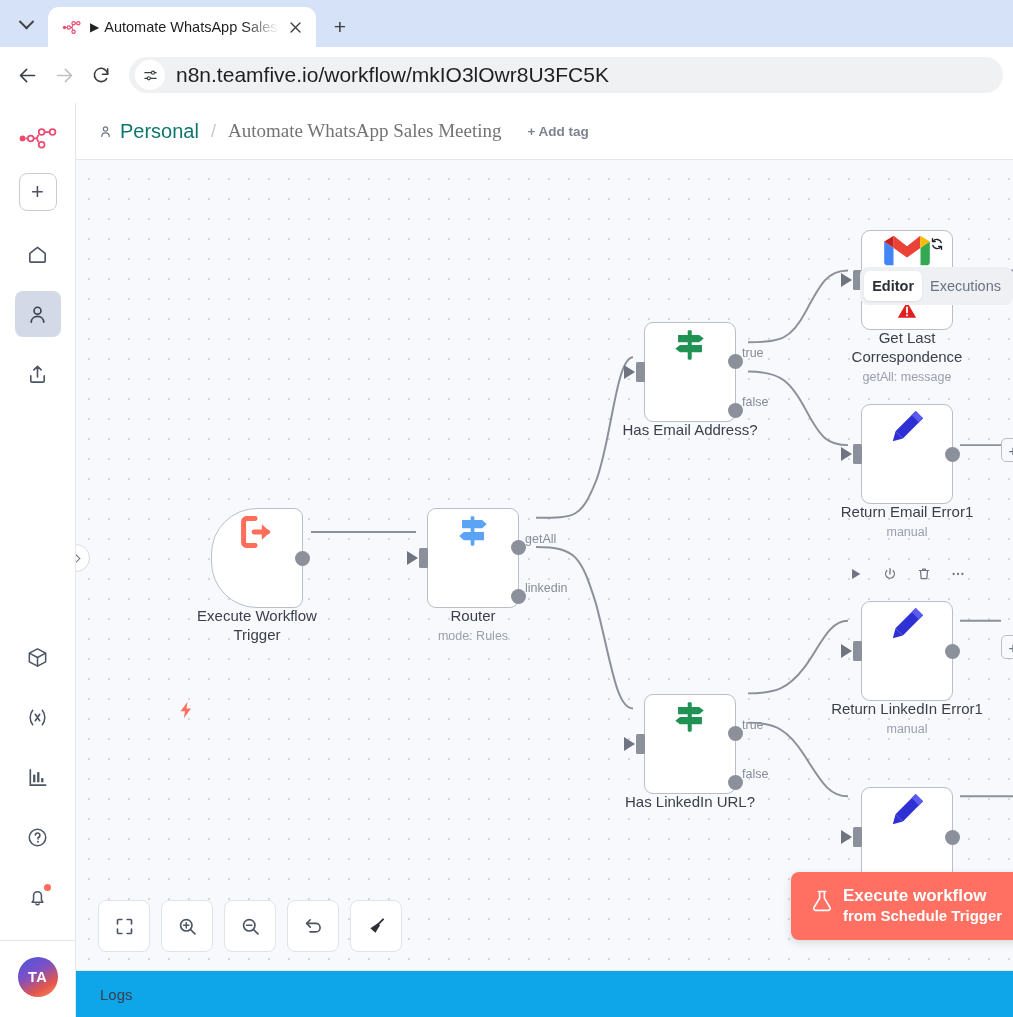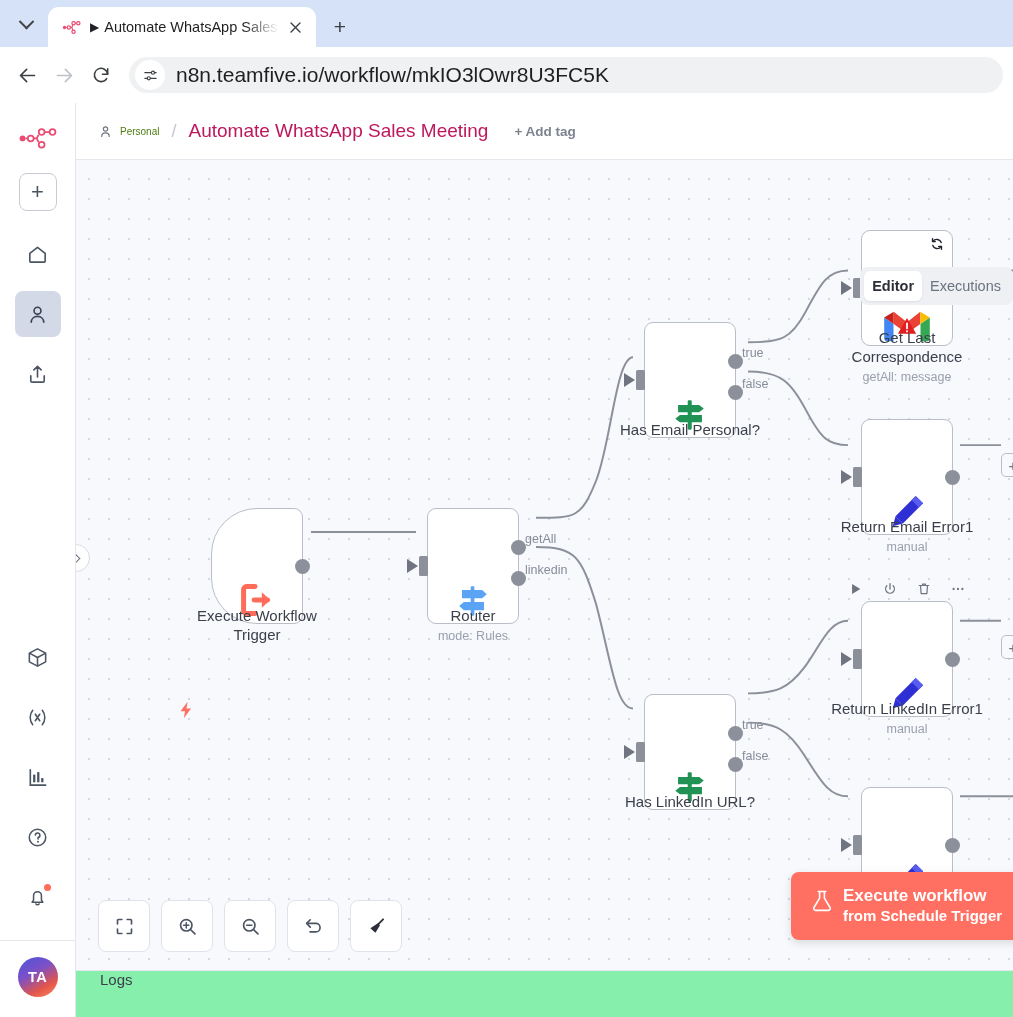--- a/index.html
+++ b/index.html
@@ -139,23 +139,23 @@
   .main { flex: 1 1 auto; display: flex; flex-direction: column; min-width: 0; position: relative; }
 
   .wf-header {
     height: 56px; flex: 0 0 56px;
     display: flex; align-items: center;
     padding: 0 22px;
     background: #ffffff;
     position: relative; z-index: 6;
   }
   .crumb-proj { display: flex; align-items: center; gap: 7px; }
-  .crumb-proj-label { font-size: 10px; color: #4d7c0f; }
+  .crumb-proj-label { font-size: 20px; color: #0f766e; }
   .crumb-sep { font-size: 18px; color: #c3c7d1; margin: 0 12px; }
-  .wf-title { font-size: 19px; color: #be185d; }
+  .wf-title { font-size: 19px; color: #737373; font-family: Liberation Serif, serif; }
   .add-tag { font-size: 13.5px; color: #7d838f; margin-left: 26px; font-weight: bold; }
 
   .tabs-topright {
     position: absolute; top: 164px; right: 0;
     display: flex; align-items: center;
     background: #eef0f4;
     border-radius: 8px;
     padding: 4px;
     z-index: 7;
   }
@@ -173,25 +173,25 @@
     background-size: 20px 20px;
     background-position: 3px 9px;
     border-top: 1px solid #e4e6eb;
     overflow: hidden;
   }
   .edges { position: absolute; inset: 0; width: 100%; height: 100%; pointer-events: none; }
 
   
   .node { position: absolute; }
   .nbox {
-    width: 92px; height: 116px;
+    width: 92px; height: 100px;
     background: #ffffff;
     border: 1.6px solid #b9bec9;
     border-radius: 9px;
-    display: flex; align-items: flex-end; justify-content: center;
+    display: flex; align-items: flex-start; justify-content: center;
     position: relative;
   }
   .nbox.trigger { border-radius: 46px 9px 9px 46px; }
   .nlabel {
     position: absolute; left: 50%; transform: translateX(-50%);
     top: 98px; width: 230px; text-align: center;
     font-size: 15px; color: #3b3f4a; line-height: 19px;
     white-space: pre-line;
   }
   .nsub {
@@ -199,21 +199,21 @@
     width: 230px; text-align: center;
     font-size: 12.5px; color: #9aa0ad;
   }
   .port {
     position: absolute; width: 15px; height: 15px;
     background: #8b909b; border-radius: 50%;
     top: 50%; margin-top: -7.5px;
   }
   .port.out { right: -8px; }
   .port.out2a { top: 31px; margin-top: 0; right: -8px; }
-  .port.out2b { top: 62px; margin-top: 0; right: -8px; }
+  .port.out2b { top: 80px; margin-top: 0; right: -8px; }
   .port-label {
     position: absolute; font-size: 12.5px; color: #868c99;
     left: 14px; top: -8px; white-space: nowrap;
   }
   .inport {
     position: absolute; left: -9px; top: 50%; margin-top: -10px;
     width: 9px; height: 20px; background: #8b909b; border-radius: 1.5px;
   }
   .inarrow {
     position: absolute; left: -21px; top: 50%; margin-top: -7px;
@@ -271,22 +271,22 @@
     z-index: 9;
     box-shadow: 0 3px 10px rgba(0,0,0,.13);
   }
   .toast-ico { position: absolute; left: 18px; top: 16px; }
   .toast-t1 { font-size: 17px; font-weight: bold; line-height: 21px; white-space: nowrap; }
   .toast-t2 { font-size: 15px; font-weight: bold; line-height: 20px; white-space: nowrap; }
 
   .logs-bar {
     height: 47px; flex: 0 0 47px;
     border-top: 1px solid #e4e6eb;
-    background: #86efac;
-    display: flex; 
+    background: #0ea5e9;
+    display: flex; align-items: center;
     padding: 0 24px;
   }
   .logs-label { font-size: 15px; color: #3b3f4a; }
 </style>
 </head>
 <body>
 
 <div class="browser-tabstrip">
   <div class="tab-list-btn">
     <span class="chev-dn"></span>
@@ -523,21 +523,21 @@
           </svg>
           <span class="port out2a">
             <span class="port-label">true</span>
           </span>
           <span class="port out2b">
             <span class="port-label">false</span>
           </span>
           <span class="inport"></span>
           <span class="inarrow"></span>
         </div>
-        <div class="nlabel">Has Email Personal?</div>
+        <div class="nlabel">Has Email Address?</div>
       </div>
 
       <div class="node" style="left:785px; top:70px;">
         <div class="nbox">
           <svg viewBox="0 0 52 40" width="50" height="38">
             <path d="M4 36h8V18L2 11v22a3 3 0 0 0 2 3z" fill="#4285f4"></path>
             <path d="M40 36h8a3 3 0 0 0 2-3V11l-10 7z" fill="#34a853"></path>
             <path d="M12 36h28V18L26 28 12 18z" fill="#fff"></path>
             <path d="M2 11l10 7V5z" fill="#c5221f"></path>
             <path d="M12 5v13l14 10 14-10V5L26 16z" fill="#ea4335"></path>
@@ -558,21 +558,21 @@
           </span>
           <span class="port out"></span>
           <span class="inport"></span>
           <span class="inarrow"></span>
         </div>
         <div class="nlabel">Get Last
 Correspondence</div>
         <div class="nsub" style="top:140px">getAll: message</div>
       </div>
 
-      <div class="node" style="left:785px; top:259px;">
+      <div class="node" style="left:785px; top:244px;">
         <div class="nbox">
           <svg viewBox="0 0 48 48" width="44" height="44">
             <path d="M33.5 6.5l8 8-22 22-8-8z" fill="#2e30d4"></path>
             <path d="M11.5 28.5l8 8-11 3z" fill="#2e30d4"></path>
             <path d="M33.5 6.5l8 8-4.5 4.5-8-8z" fill="#5a5cf0"></path>
           </svg>
           <span class="port out"></span>
           <span class="inport"></span>
           <span class="inarrow"></span>
         </div>

